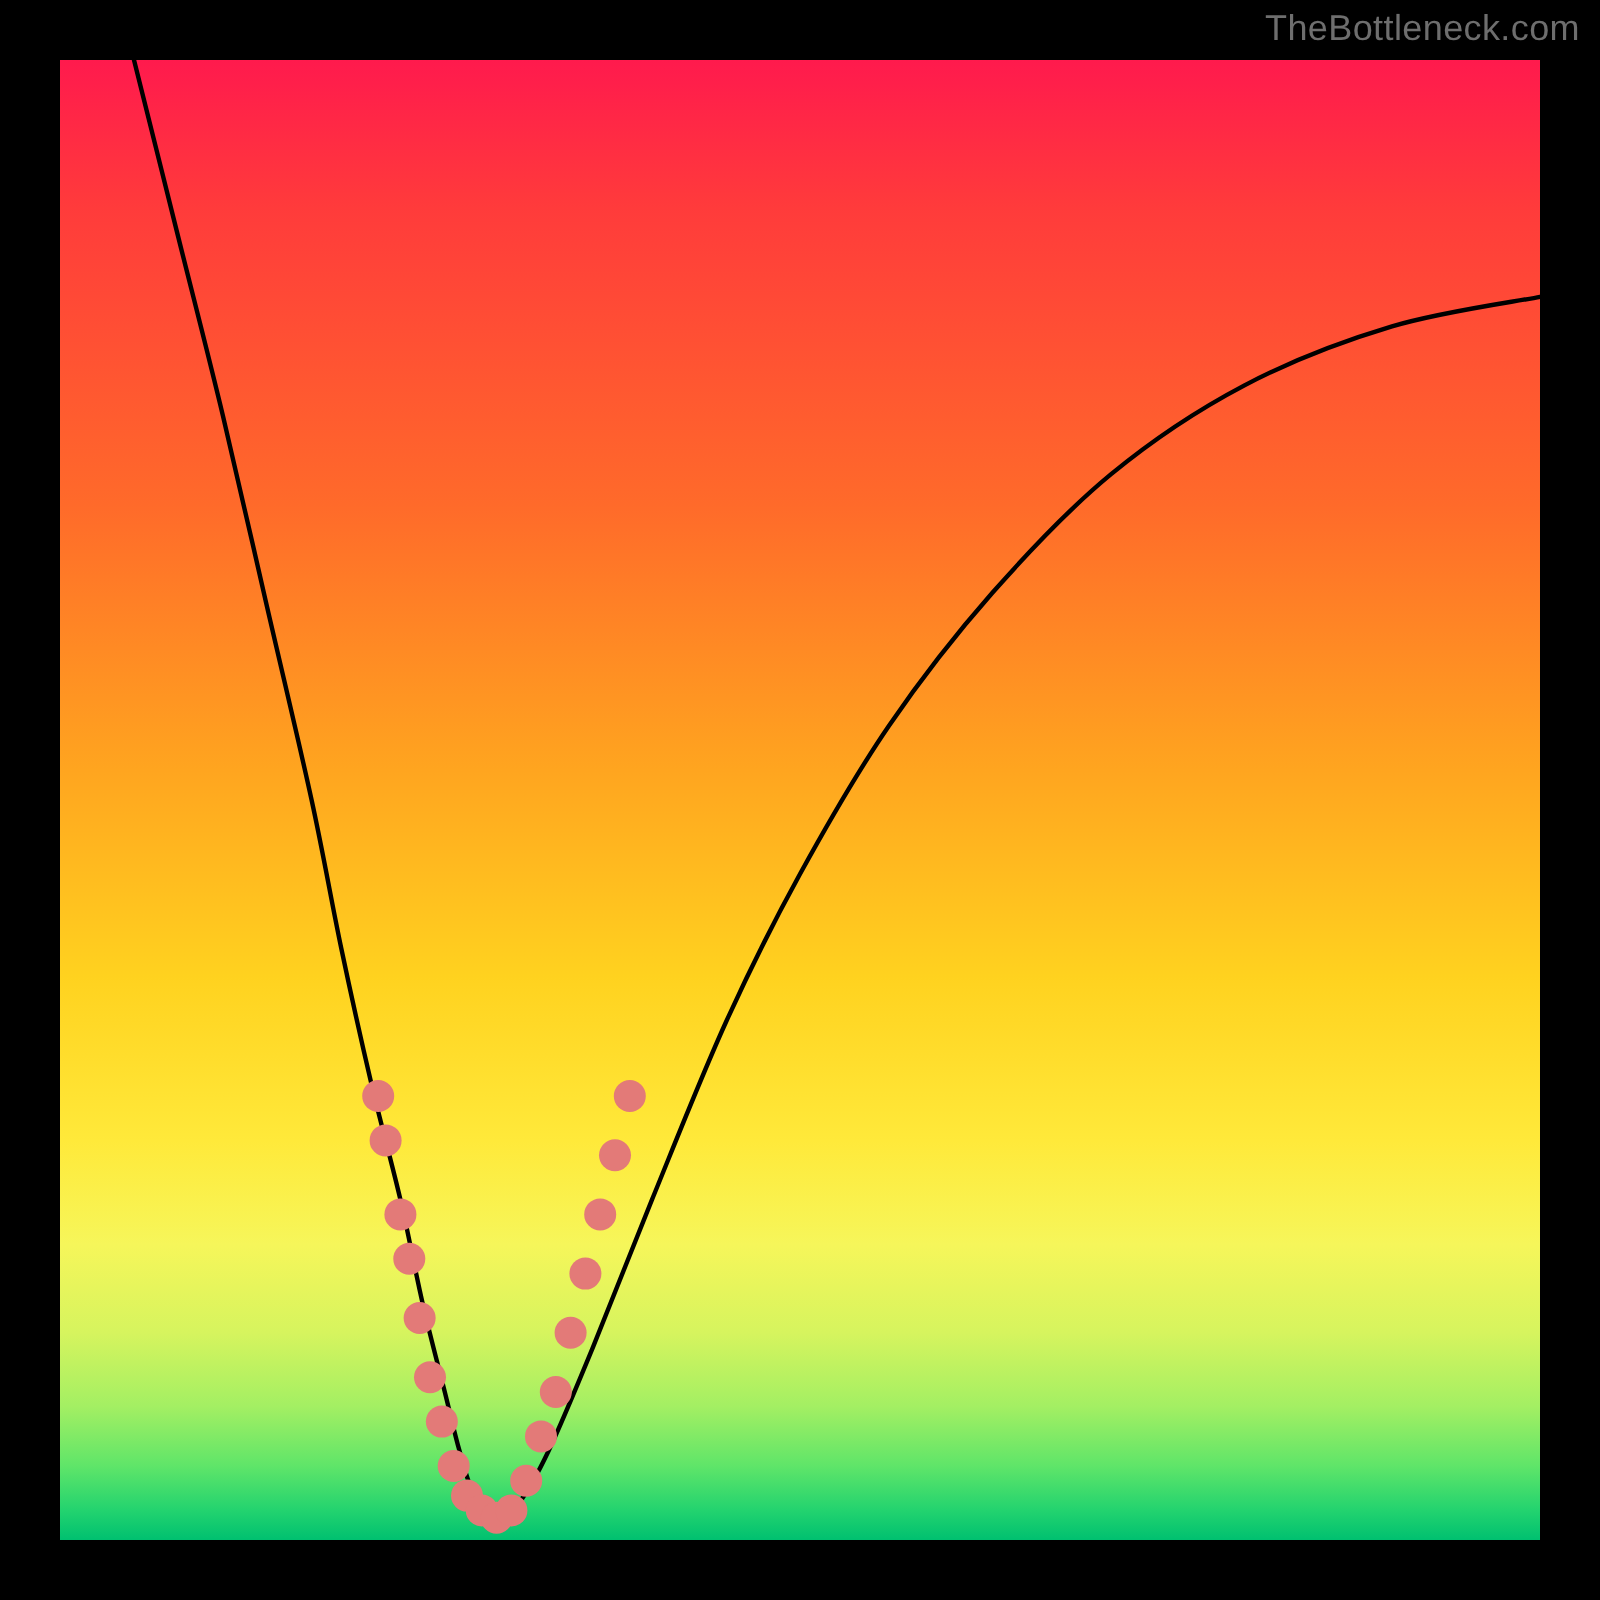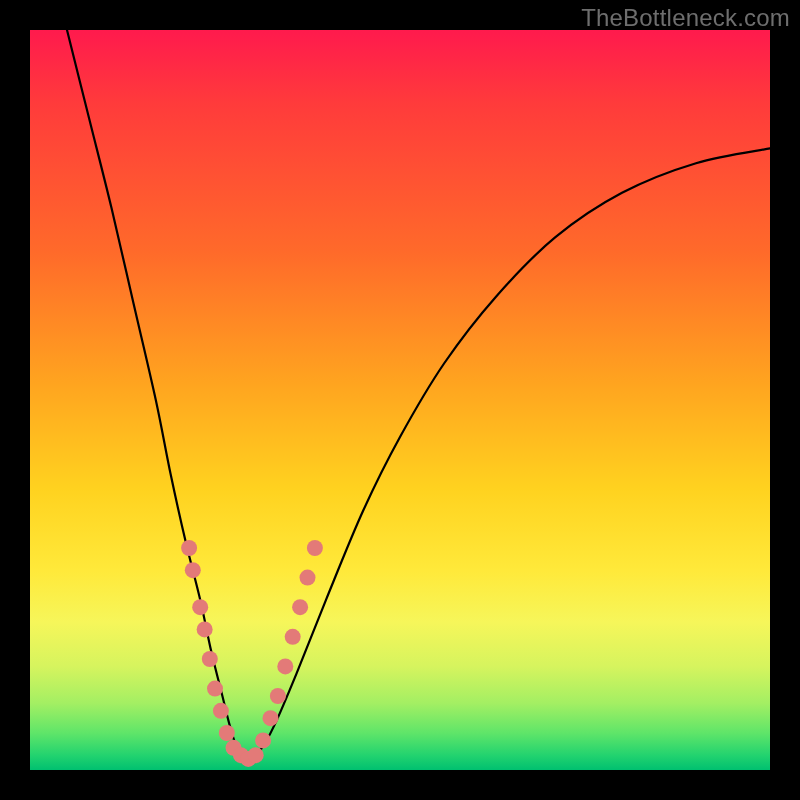--- a/index.html
+++ b/index.html
@@ -38,21 +38,21 @@
       #5fe569 95%,
       #23d36f 98%,
       #00c070 100%
     );
   }
   .watermark {
     position: absolute;
     top: 4px;
     right: 10px;
     color: #6e6e6e;
-    font-size: 24px;
+    font-size: 18px;
     letter-spacing: 0.2px;
     user-select: none;
   }
   svg.curve-layer {
     position: absolute;
     left: 0;
     top: 0;
     width: 740px;
     height: 740px;
     overflow: visible;

